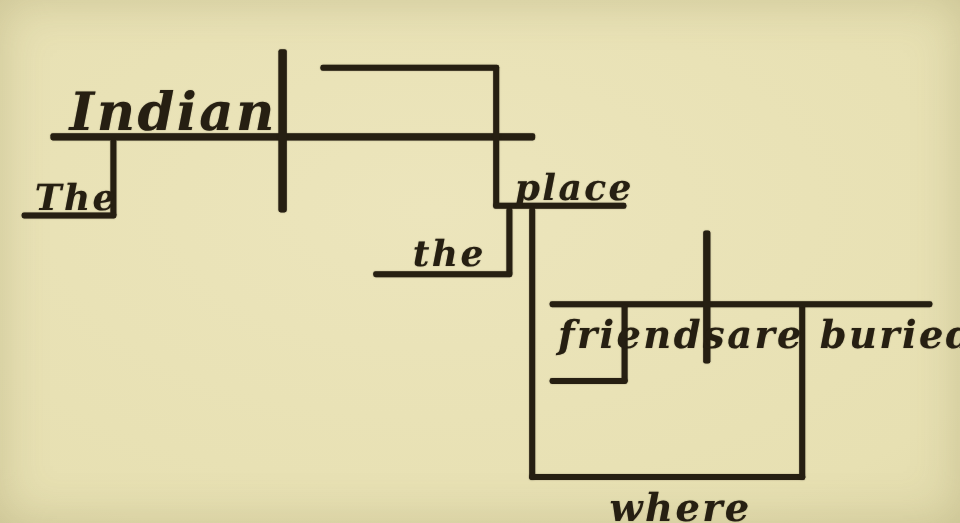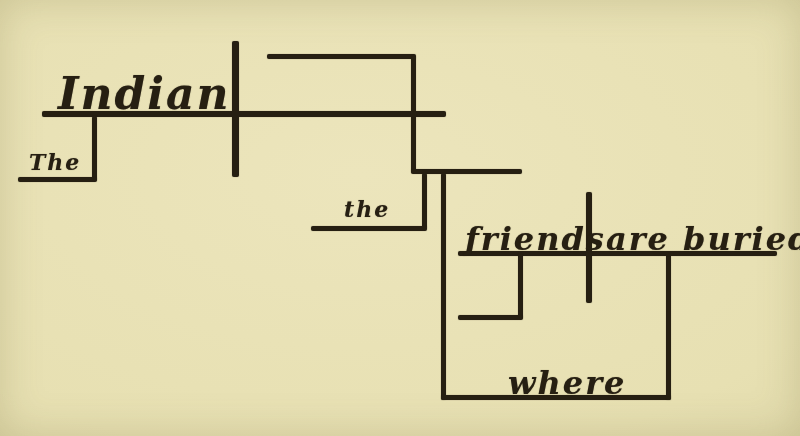--- a/index.html
+++ b/index.html
@@ -33,22 +33,22 @@
     position: absolute;
     font-style: italic;
     font-weight: bold;
     color: var(--ink);
     line-height: 1;
     letter-spacing: 2px;
     white-space: nowrap;
     text-shadow: 0 0 1px rgba(38,31,18,0.45);
   }
   .word.xl { font-size: 44px; }
-  .word.md { font-size: 32px; }
-  .word.sm { font-size: 22px; }
+  .word.md { font-size: 32px; margin-top: 40px; }
+  .word.sm { font-size: 30px; }
 </style>
 </head>
 <body>
 
 <div id="canvas">
 
   <div class="line" style="left:42px; top:111px; width:404px; height:6px;"></div>
 
   <div class="line" style="left:232px; top:41px; width:7px; height:136px;"></div>
 
@@ -71,18 +71,19 @@
 
   <div class="line" style="left:458px; top:251px; width:319px; height:5px;"></div>
 
   <div class="line" style="left:586px; top:192px; width:6px; height:111px;"></div>
 
   <div class="line" style="left:518px; top:254px; width:5px; height:65px;"></div>
   <div class="line" style="left:458px; top:315px; width:65px; height:5px;"></div>
 
   <span class="word xl" style="left:58px; top:72px;">Indian</span>
   <span class="word sm" style="left:29px; top:151px;">The</span>
+  <span class="word sm" style="left:429px; top:143px;">place</span>
   <span class="word sm" style="left:344px; top:198px;">the</span>
   <span class="word md" style="left:465px; top:223px;">friends</span>
   <span class="word md" style="left:606px; top:223px;">are buried,</span>
   <span class="word md" style="left:508px; top:367px;">where</span>
 
 </div>
 
 </body></html>

